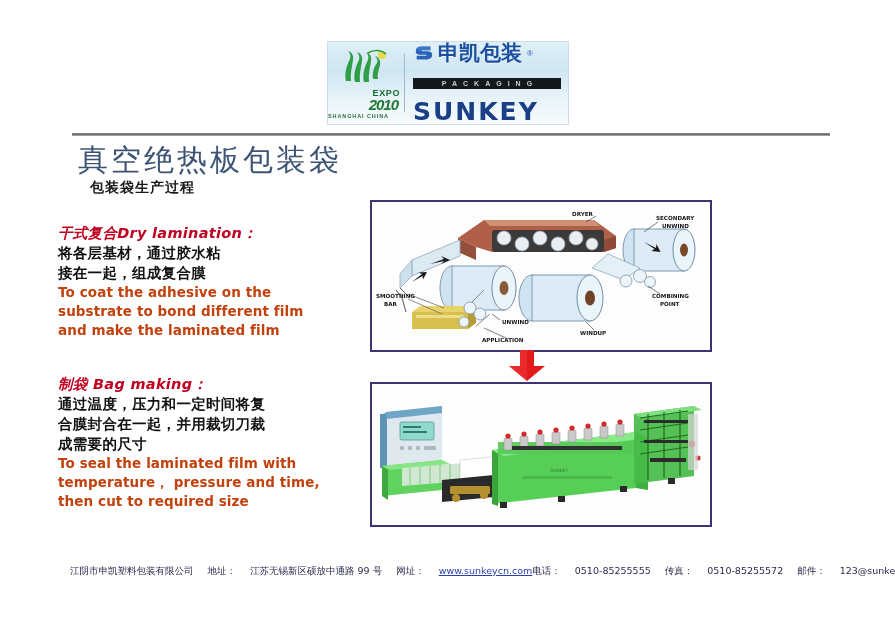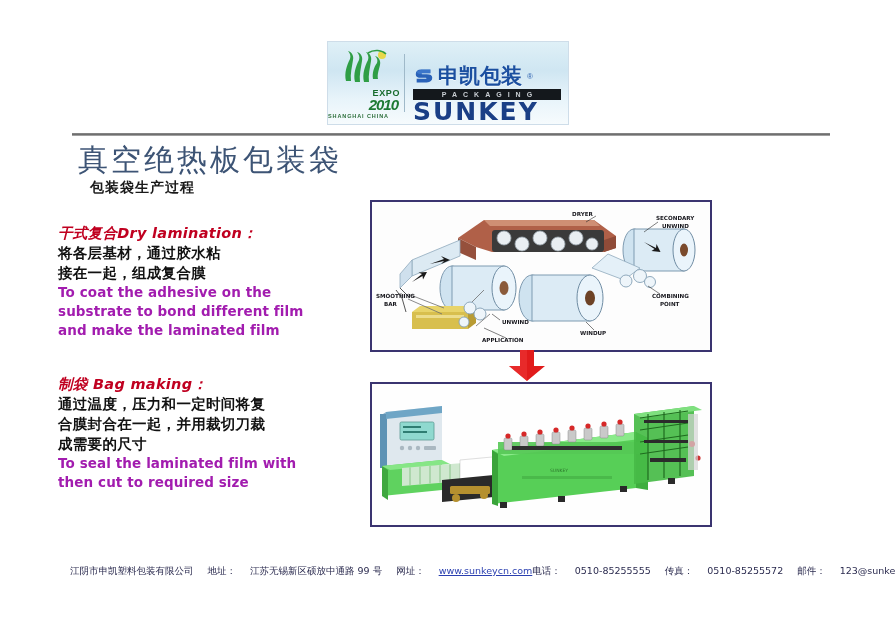--- a/index.html
+++ b/index.html
@@ -35,21 +35,21 @@
   }
   .expo-city{
     font-size:5.5px;font-weight:bold;color:#2b6e3a;letter-spacing:.9px;
     line-height:8px;
   }
   #logo-divider{
     width:1px;background:#9fb9c9;margin:12px 0;flex:0 0 1px;
   }
   #sunkey-logo{
     flex:1;position:relative;display:flex;flex-direction:column;
-    justify-content:flex-end;padding-left:8px;
+    justify-content:space-between;padding-left:8px;
   }
   .sunkey-row1{display:flex;align-items:center;gap:3px;}
   .sunkey-s{
     width:22px;height:22px;flex:0 0 22px;position:relative;
   }
   .sunkey-cn{
     font-family:"DejaVu Sans","Liberation Sans",sans-serif;
     font-size:21px;font-weight:bold;color:#1b4fa0;letter-spacing:0px;
     line-height:22px;white-space:nowrap;
     text-shadow:0 1px 0 rgba(255,255,255,.6);
@@ -97,21 +97,21 @@
     font-size:14.5px;font-weight:bold;font-style:italic;color:#c00020;
     letter-spacing:.3px;line-height:19px;white-space:nowrap;
   }
   .cn-line{
     font-family:"DejaVu Sans","Liberation Sans",sans-serif;
     font-size:14.5px;font-weight:bold;color:#111111;line-height:20px;
     letter-spacing:.3px;white-space:nowrap;
   }
   .en-line{
     font-family:"DejaVu Sans","Liberation Sans",sans-serif;
-    font-size:13.5px;font-weight:bold;color:#a21caf;line-height:19px;
+    font-size:13.5px;font-weight:bold;color:#c2410c;line-height:19px;
     letter-spacing:.1px;white-space:nowrap;
   }
 
   
   .img-frame{
     position:absolute;border:2px solid #3a3470;background:#fdfdff;
     box-shadow:inset 0 0 0 1px #ffffff;
   }
   #frame-lamination{left:370px;top:200px;width:338px;height:148px;}
   #frame-bagmaking{left:370px;top:382px;width:338px;height:141px;}
@@ -183,20 +183,21 @@
   <div class="en-line">substrate to bond different film</div>
   <div class="en-line">and make the laminated film</div>
 </div>
 
 <div class="block" id="block-bagmaking">
   <div class="block-head">制袋 Bag making：</div>
   <div class="cn-line">通过温度，压力和一定时间将复</div>
   <div class="cn-line">合膜封合在一起，并用裁切刀裁</div>
   <div class="cn-line">成需要的尺寸</div>
   <div class="en-line">To seal the laminated film with</div>
+  <div class="en-line">temperature， pressure and time,</div>
   <div class="en-line">then cut to required size</div>
 </div>
 
 <div class="img-frame" id="frame-lamination">
   <svg viewBox="0 0 338 148">
     <rect x="0" y="0" width="338" height="148" fill="#fdfdfd"></rect>
 
     <path d="M86 36 L112 18 L222 18 L244 34 L244 46 L232 50 L120 50 L104 45 Z" fill="#b06048"></path>
     <path d="M112 18 L222 18 L228 24 L118 24 Z" fill="#cf8f74"></path>
     <path d="M86 36 L104 45 L104 58 L86 50 Z" fill="#95503c"></path>

